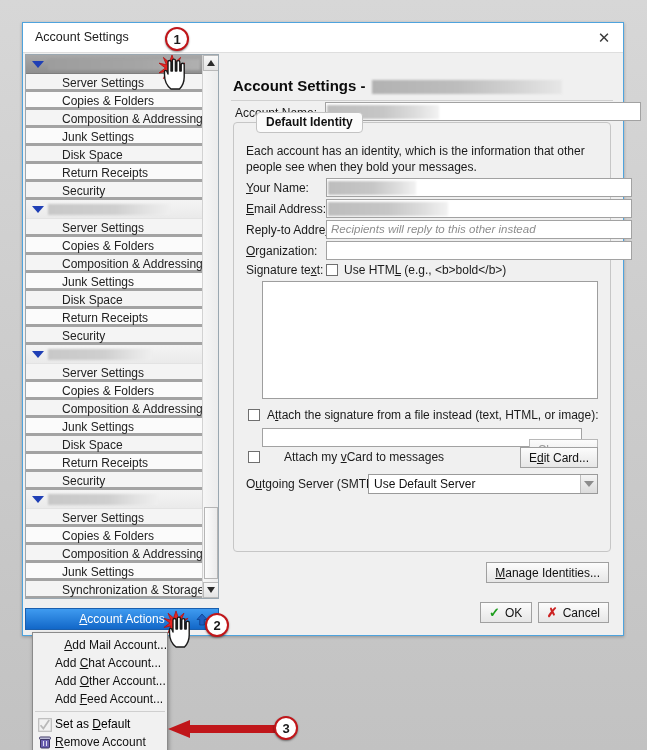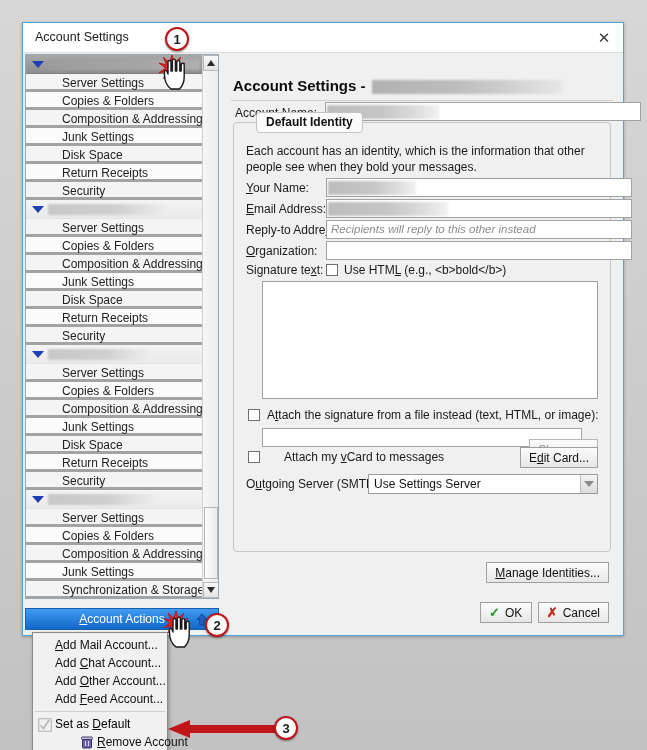--- a/index.html
+++ b/index.html
@@ -418,21 +418,21 @@
           <span class="lab">Attach my <u>v</u>Card to messages</span>
         </div>
         <div class="btn" style="position:absolute; right:12px; top:324px;">
             <span>E<u>d</u>it Card...</span>
           </div>
 
         <div class="row" style="left:12px; top:354px;">
           <span class="lab">O<u>u</u>tgoing Server (SMTP):</span>
         </div>
         <div id="smtp-select" style="left:134px; top:351px; right:12px;">
-          <span>Use Settings Server</span>
+          <span>Use Default Server</span>
           <span id="smtp-arrow">
             <span style="width:0;height:0;border-left:5px solid transparent;border-right:5px solid transparent;border-top:6px solid #8c8c8c;"></span>
           </span>
         </div>
       </div>
 
       <div id="manage-identities" class="btn">
         <span><u>M</u>anage Identities...</span>
       </div>
 
@@ -443,30 +443,30 @@
         </div>
         <div class="btn" style="min-width:62px;">
           <span class="x-mark">✗</span>
           <span>Cancel</span>
         </div>
       </div>
     </div>
   </div>
 
   <div id="menu">
-      <div class="menu-item" style="position: relative;"><span><u>A</u>dd Mail Account...</span></div>
+      <div class="menu-item" style="position: relative; text-align: right;"><span><u>A</u>dd Mail Account...</span></div>
       <div class="menu-item" style="position: relative;"><span>Add <u>C</u>hat Account...</span></div>
       <div class="menu-item" style="position: relative;"><span>Add <u>O</u>ther Account...</span></div>
       <div class="menu-item" style="position: relative;"><span>Add <u>F</u>eed Account...</span></div>
       <div class="menu-sep"></div>
       <div class="menu-item disabled" style="position: relative;"><svg class="mi-icon" style="top:3px" viewBox="0 0 12 12">
           <rect x="0.6" y="0.6" width="10.8" height="10.8" fill="none" stroke="#b9b9b9" stroke-width="1"></rect>
           <path d="M2.2 6.2 L4.6 9 L9.6 1.8" fill="none" stroke="#b9b9b9" stroke-width="1.5"></path>
         </svg><span>Set as <u>D</u>efault</span></div>
-      <div class="menu-item" style="position: relative; margin-left: 42px;"><svg class="mi-icon" style="top:2px" viewBox="0 0 14 14">
+      <div class="menu-item" style="position: relative;"><svg class="mi-icon" style="top:2px" viewBox="0 0 14 14">
           <rect x="2.5" y="4" width="9" height="9" rx="1" fill="#6a5fb0" stroke="#2b2456" stroke-width="0.9"></rect>
           <rect x="1.5" y="2" width="11" height="2.4" rx="1" fill="#cfcfe8" stroke="#2b2456" stroke-width="0.9"></rect>
           <path d="M5.5 6 L5.5 11 M8.5 6 L8.5 11" stroke="#e9e9f6" stroke-width="0.9"></path>
         </svg><span><u>R</u>emove Account</span></div>
     </div>
 
   <svg class="starburst" style="left:158px; top:54px;" width="28" height="28" viewBox="0 0 28 28">
     <path d="M14 1 L16.6 8.6 L22.6 3.4 L19.6 10.8 L27 9.1 L20.6 14 L27 18.9 L19.6 17.2 L22.6 24.6 L16.6 19.4 L14 27 L11.4 19.4 L5.4 24.6 L8.4 17.2 L1 18.9 L7.4 14 L1 9.1 L8.4 10.8 L5.4 3.4 L11.4 8.6 Z" fill="#e8231f" stroke="#b01010" stroke-width="0.8"></path>
     <circle cx="14" cy="14" r="3.4" fill="#f7d23a"></circle>
   </svg>

